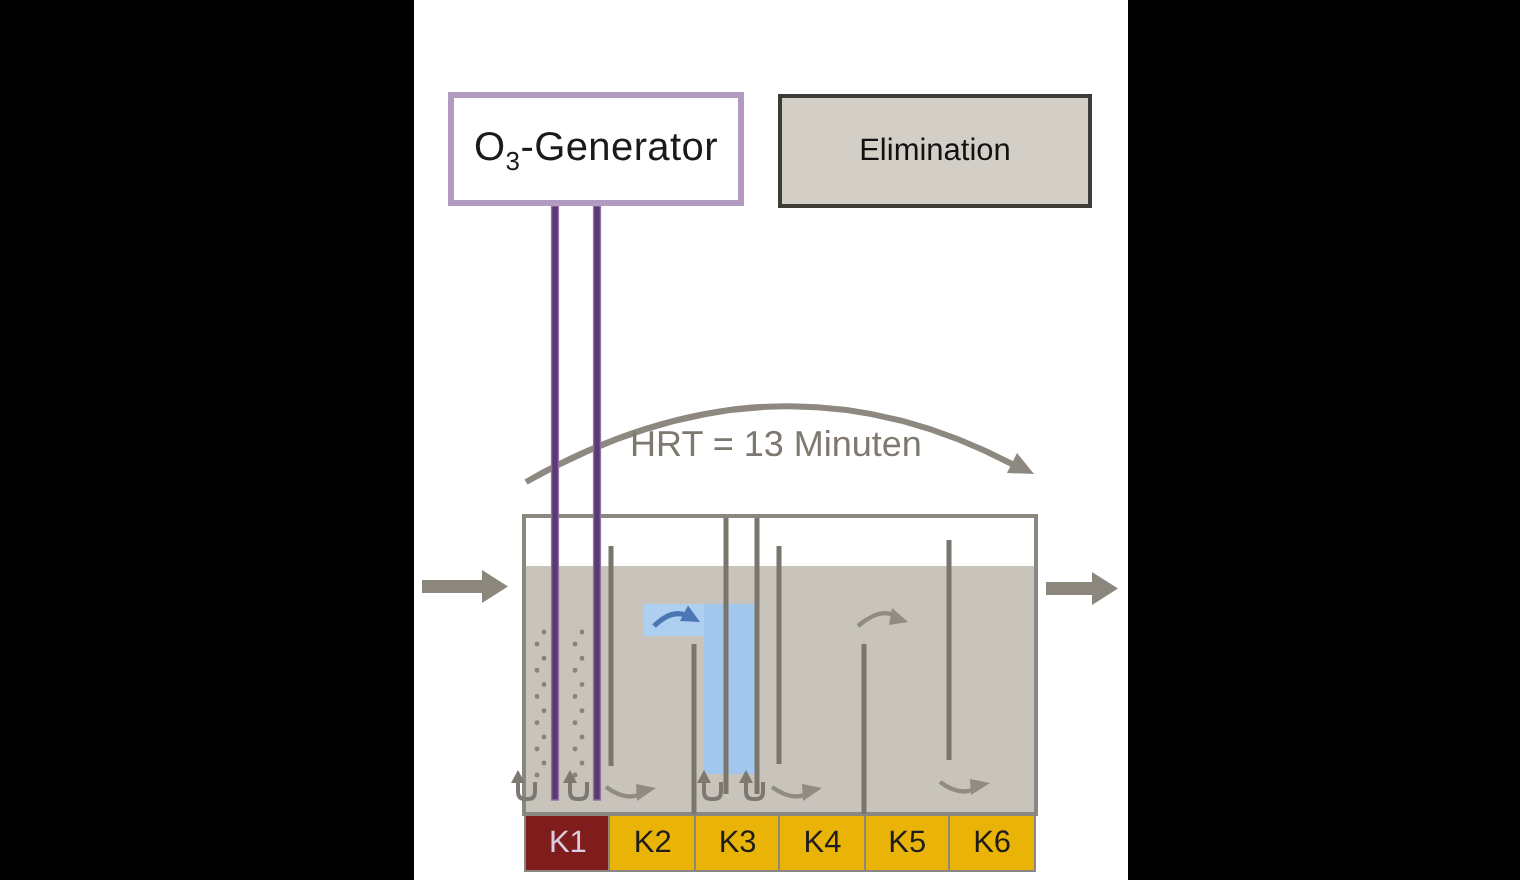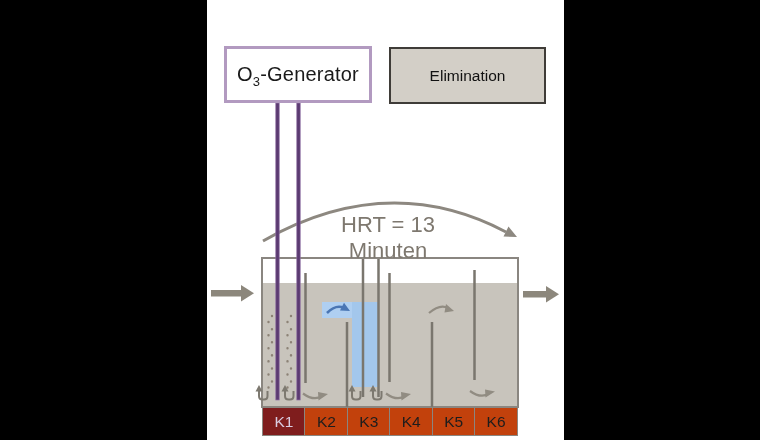--- a/index.html
+++ b/index.html
@@ -15,29 +15,29 @@
   }
   #generator-box sub{font-size:13px;line-height:0;}
   #info-box{
     left:389px;top:47px;width:157px;height:57px;
     background:#d3cfc7;border:2px solid #3f3c38;box-sizing:border-box;
     display:flex;flex-direction:column;align-items:center;justify-content:center;
     font-size:15.5px;color:#111;line-height:1.5;text-align:center;
   }
   #hrt-label{
     left:310px;top:212px;width:156px;text-align:center;
-    font-size:22px;color:#7e786f;
+    font-size:18px;color:#7e786f;
   }
   #diagram-svg{position:absolute;left:0;top:0;width:760px;height:440px;}
   #chamber-row{
     left:262px;top:407px;width:256px;height:29px;display:flex;box-sizing:border-box;
   }
   .chamber-cell{
     flex:1;border:1.5px solid #8a8680;margin-left:-1.5px;box-sizing:border-box;
-    background:#c2410c;display:flex;align-items:center;justify-content:center;
+    background:#eab308;display:flex;align-items:center;justify-content:center;
     font-size:15.5px;color:#1d1d1d;
   }
   .chamber-cell:first-child{margin-left:0;}
   .chamber-cell.highlight{background:#7f1d1d;color:#dacde2;}
 </style>
 </head>
 <body>
 
 <div id="canvas">
   <div id="content-bg"></div>

